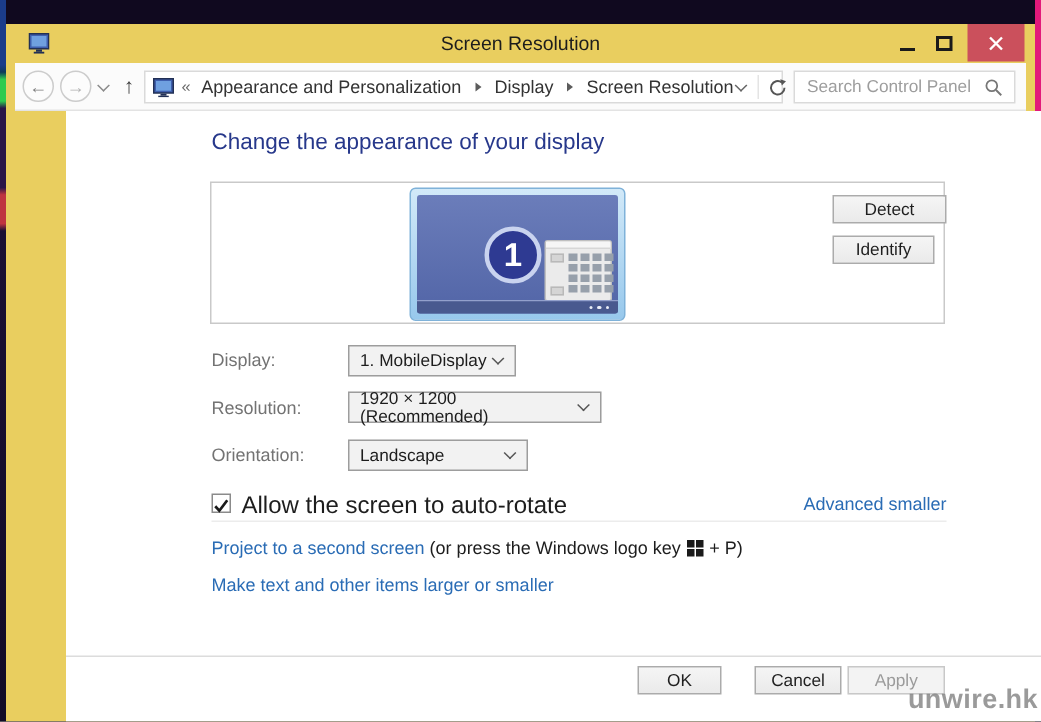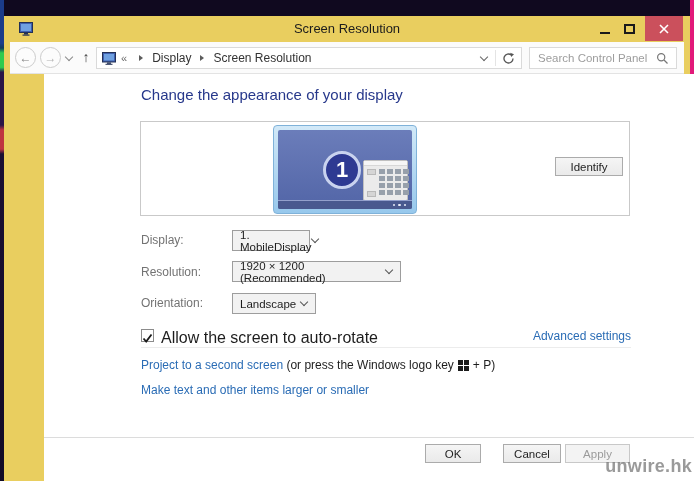--- a/index.html
+++ b/index.html
@@ -155,20 +155,21 @@
       <div class="nav-up">↑</div>
 
       <div class="addressbar">
         <svg class="addr-icon" viewBox="0 0 14 13">
           <rect x="0.5" y="0.5" width="13" height="9.5" fill="#3f5fae" stroke="#223055"></rect>
           <rect x="2" y="2" width="10" height="6.5" fill="#6fa0e0"></rect>
           <rect x="5" y="10.5" width="4" height="1.3" fill="#223055"></rect>
           <rect x="3.5" y="11.8" width="7" height="1" fill="#223055"></rect>
         </svg>
         <span class="addr-prefix">«</span>
+        <span class="crumb">Appearance and Personalization</span>
         <span class="crumb-sep"></span>
         <span class="crumb">Display</span>
         <span class="crumb-sep"></span>
         <span class="crumb">Screen Resolution</span>
         <span class="addr-right">
           <span class="addr-chevdown"></span>
           <span class="addr-vsep"></span>
           <svg class="refresh-icon" viewBox="0 0 13 13">
             <path d="M11 6.5 A4.5 4.5 0 1 1 9.2 2.9" fill="none" stroke="#555" stroke-width="1.3"></path>
             <path d="M8.2 0.8 L12 2.2 L9.2 5" fill="#555" stroke="none"></path>
@@ -221,48 +222,49 @@
             </div>
             <div class="mfooter">
               <span class="mdots">
                   <i></i>
                   <i></i>
                   <i></i>
                 </span>
             </div>
           </div>
         </div>
+        <div class="push-btn btn-detect">Detect</div>
         <div class="push-btn btn-identify">Identify</div>
       </div>
 
       <div class="fld-label" style="top:159px">Display:</div>
-      <div class="dropdown" style="top:156px; width:78px">
+      <div class="dropdown" style="top:156px; width:112px">
         <span>1. MobileDisplay</span>
         <span class="dd-chev"></span>
       </div>
 
       <div class="fld-label" style="top:191px">Resolution:</div>
       <div class="dropdown" style="top:187px; width:169px">
         <span>1920 × 1200 (Recommended)</span>
         <span class="dd-chev"></span>
       </div>
 
       <div class="fld-label" style="top:222px">Orientation:</div>
-      <div class="dropdown" style="top:219px; width:84px">
+      <div class="dropdown" style="top:219px; width:120px">
         <span>Landscape</span>
         <span class="dd-chev"></span>
       </div>
 
       <div class="checkbox">
         <svg width="11" height="11" viewBox="0 0 11 11">
           <path d="M1.5 5.5 L4.2 8.5 L9.5 1.5" fill="none" stroke="#1a1a1a" stroke-width="1.8"></path>
         </svg>
       </div>
       <div class="chk-label">Allow the screen to auto-rotate</div>
-      <a class="link adv-link">Advanced settings</a>
+      <a class="link adv-link">Advanced smaller</a>
 
       <div class="sep-light"></div>
 
       <div class="link-line" style="top:309px">
         <a class="link">Make text and other items larger or smaller</a>
       </div>
       <div class="link-line" style="top:284px">
         <a class="link">Project to a second screen</a><span> (or press the Windows logo key</span>
         <span class="win-logo"><i></i><i></i><i></i><i></i></span>
         <span>+ P)</span>

